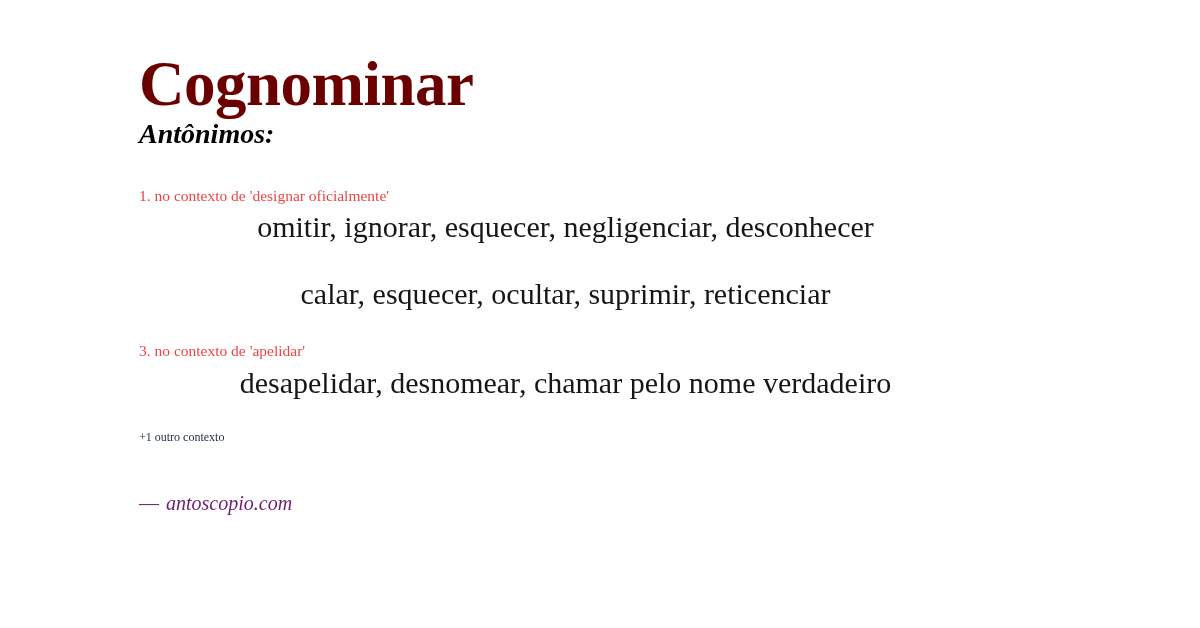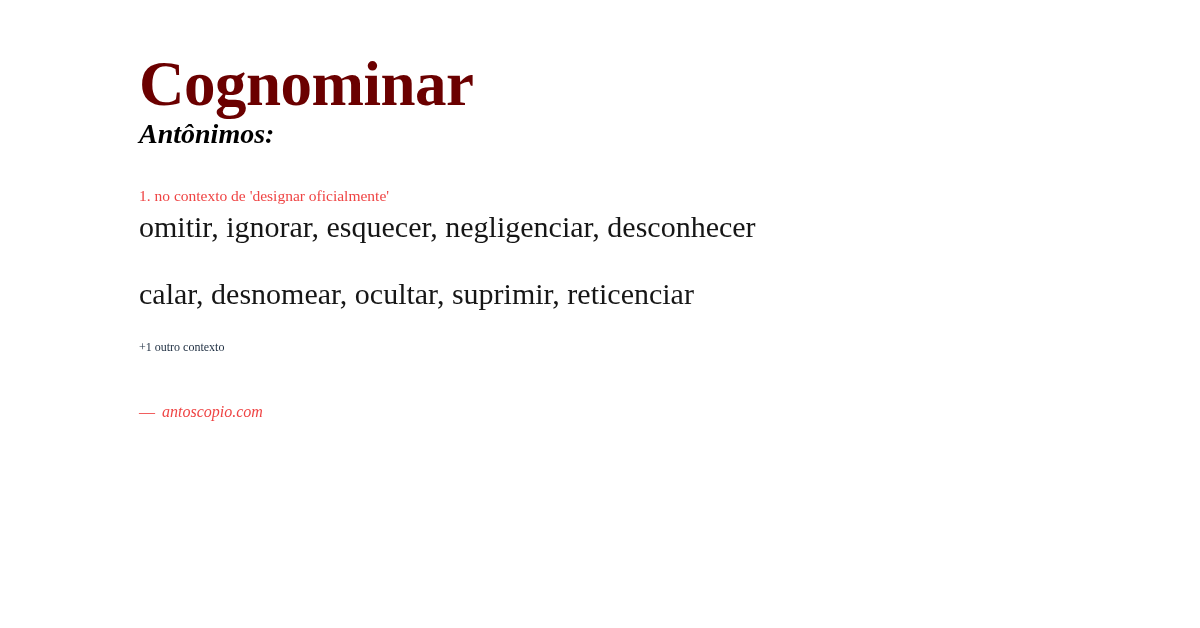--- a/index.html
+++ b/index.html
@@ -72,38 +72,39 @@
     white-space: nowrap;
   }
 
   .sense-words {
     font-family: "Liberation Serif", "DejaVu Serif", serif;
     font-size: 30px;
     color: #161616;
     line-height: 1.22;
     margin: 0;
     white-space: nowrap;
+    text-align: center;
   }
 
   
   .more-note {
     font-family: "Liberation Serif", "DejaVu Serif", serif;
     font-size: 12px;
     color: #1d2d40;
     line-height: 1.2;
     margin: 28px 0 0 0;
     white-space: nowrap;
   }
 
   
   .attribution {
     font-family: "Liberation Serif", "DejaVu Serif", serif;
-    font-size: 16px;
+    font-size: 20px;
     font-style: italic;
-    color: #ef4444;
+    color: #701a75;
     line-height: 1.2;
     margin: 47px 0 0 0;
     white-space: nowrap;
   }
   .attribution .dash {
     font-style: normal;
     margin-right: 7px;
   }
 </style>
 </head>
@@ -117,23 +118,27 @@
   </div>
 
   <div class="senses">
 
     <div class="sense">
       <div class="sense-context">1. no contexto de 'designar oficialmente'</div>
       <div class="sense-words">omitir, ignorar, esquecer, negligenciar, desconhecer</div>
     </div>
 
     <div class="sense">
-      <div class="sense-words">calar, desnomear, ocultar, suprimir, reticenciar</div>
+      <div class="sense-words">calar, esquecer, ocultar, suprimir, reticenciar</div>
     </div>
 
+    <div class="sense">
+      <div class="sense-context">3. no contexto de 'apelidar'</div>
+      <div class="sense-words">desapelidar, desnomear, chamar pelo nome verdadeiro</div>
+    </div>
 
   </div>
 
   <div class="more-note">+1 outro contexto</div>
 
   <div class="attribution">
     <span class="dash">—</span><span>antoscopio.com</span>
   </div>
 
 </div>

